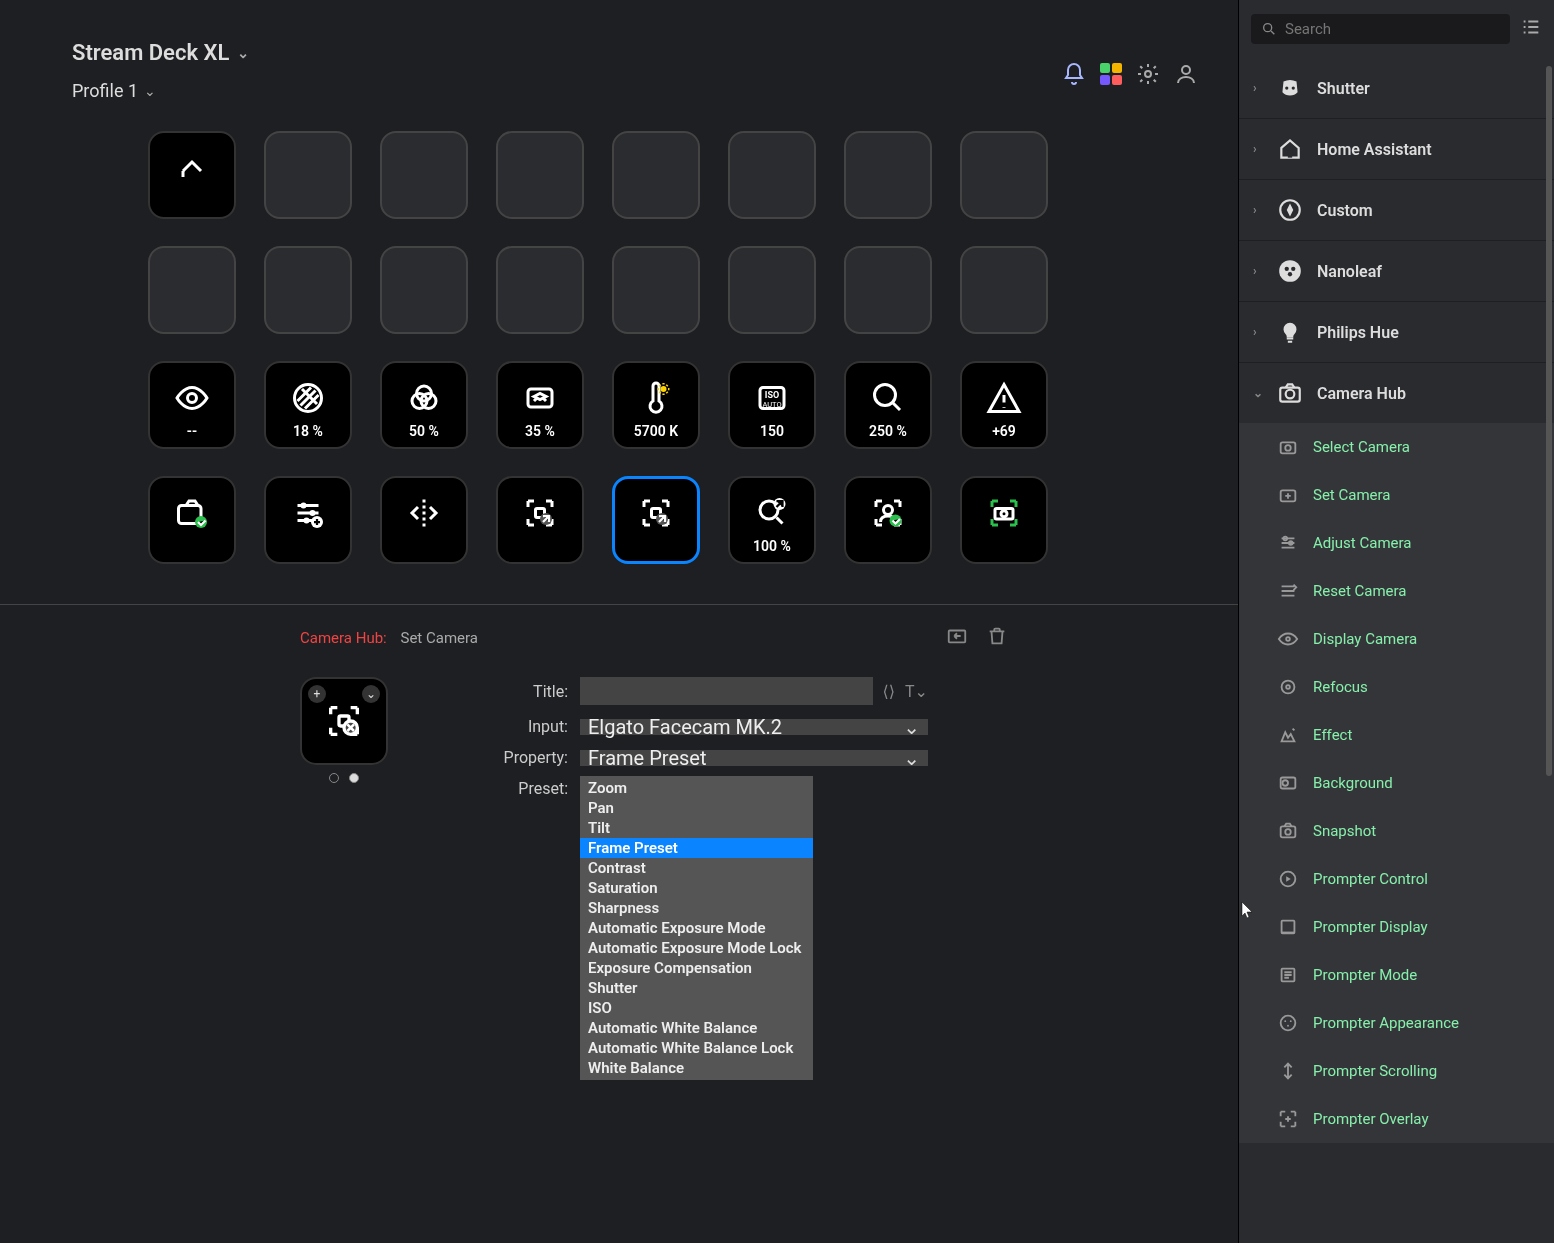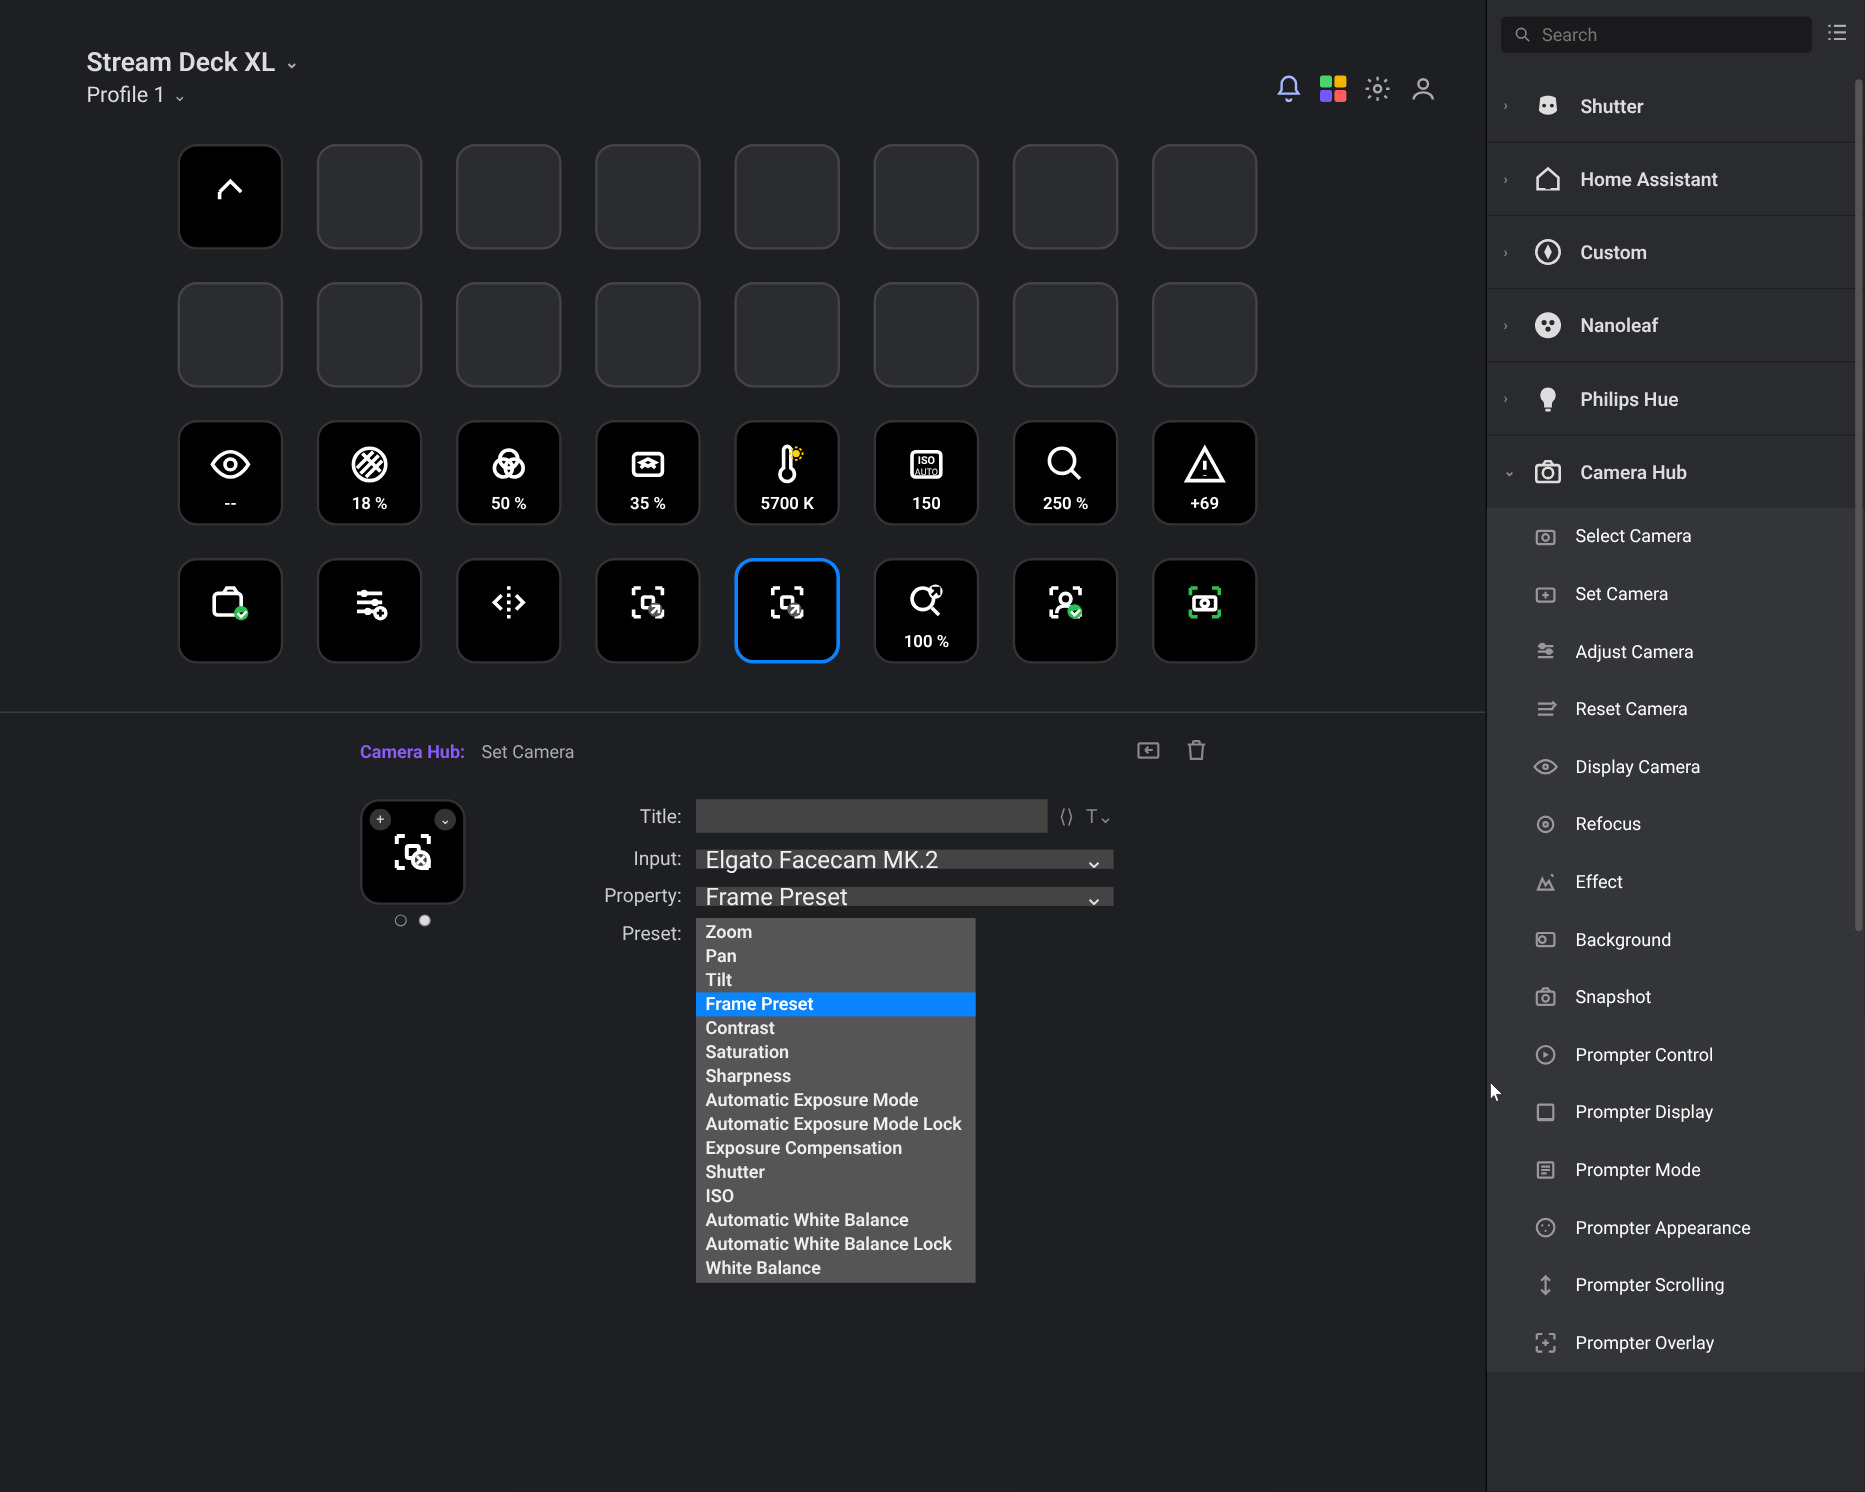--- a/index.html
+++ b/index.html
@@ -1,36 +1,36 @@
 <!DOCTYPE html>
 <html><head>
 <meta charset="utf-8">
 <style>
 * { margin:0; padding:0; box-sizing:border-box; font-family:-apple-system,BlinkMacSystemFont,"Segoe UI",Roboto,Arial,sans-serif; }
 body { background:#1e1f22; color:#ddd; width:1554px; height:1243px; overflow:hidden; display:flex; }
 .main { flex:1; display:flex; flex-direction:column; }
 .header { padding:40px 72px 20px; position:relative; }
 .device-row { display:flex; align-items:center; gap:8px; font-size:22px; font-weight:600; cursor:pointer;}
-.profile-row { display:flex; align-items:center; gap:6px; font-size:18px; margin-top:4px; cursor:pointer;}
+.profile-row { display:flex; align-items:center; gap:6px; font-size:18px; margin-top:15px; cursor:pointer;}
 .chev { font-size:14px; color:#aaa; }
 .header-icons { position:absolute; right:40px; top:62px; display:flex; gap:14px; align-items:center; }
 .hicon { width:24px; height:24px; display:flex; align-items:center; justify-content:center; color:#aaa; cursor:pointer;}
 .squares { width:22px;height:22px;display:grid;grid-template-columns:1fr 1fr;grid-template-rows:1fr 1fr;gap:2px;cursor:pointer;}
 .squares span{border-radius:2px;}
 .grid-area { padding:10px 72px 40px 148px; }
 .key-grid { display:grid; grid-template-columns:repeat(8,88px); grid-auto-rows:88px; gap:27px 28px; }
 .key { background:#2b2c2f; border-radius:16px; border:2px solid #444; display:flex; flex-direction:column; align-items:center; justify-content:center; cursor:pointer; position:relative; color:#fff;}
 .key.black { background:#000; border-color:#333; }
 .key.sel { border:3px solid #0a84ff; background:#000;}
 .key .klabel { position:absolute; bottom:8px; font-size:14px; font-weight:600; }
 .key svg { width:36px; height:36px; }
 .key .top { margin-top:-10px;}
 .inspector { border-top:1px solid #444; padding:20px 72px 20px 300px; position:relative; }
 .insp-title { position:absolute; left:300px; top:24px; font-size:15px;}
-.insp-title .mod { font-weight:700;color:#8b5cf6;}
+.insp-title .mod { font-weight:400;color:#ef4444;}
 .insp-title .act { color:#aaa; margin-left:10px;}
 .insp-icons { position:absolute; right:230px; top:20px; display:flex; gap:18px;}
 .insp-icons .iicon{width:22px;height:22px;color:#888;cursor:pointer;}
 .preview { position:absolute; left:300px; top:72px; }
 .preview-key{width:88px;height:88px;background:#000;border:2px solid #333;border-radius:16px;display:flex;align-items:center;justify-content:center;position:relative;}
 .preview .badge{position:absolute;top:6px;width:18px;height:18px;border-radius:50%;background:#333;display:flex;align-items:center;justify-content:center;font-size:12px;}
 .preview .badge.plus{left:6px;}
 .preview .badge.down{right:6px;}
 .pager{display:flex;gap:10px;justify-content:center;margin-top:8px;}
 .pager span{width:10px;height:10px;border-radius:50%;border:1px solid #888;}
@@ -50,21 +50,21 @@
 .sidebar{width:316px;background:#2a2b2e;border-left:1px solid #000;display:flex;flex-direction:column;position:relative;}
 .search-row{display:flex;align-items:center;padding:14px 12px;gap:10px;}
 .search-box{flex:1;background:#1a1a1c;border-radius:4px;height:30px;display:flex;align-items:center;padding:0 10px;gap:8px;}
 .search-box input{background:none;border:none;color:#ddd;flex:1;font-size:15px;outline:none;}
 .list-icon{color:#aaa;cursor:pointer;}
 .cat{display:flex;align-items:center;gap:12px;padding:15px 14px;border-bottom:1px solid #1e1f22;cursor:pointer;font-size:16px;font-weight:600;}
 .cat .arr{width:10px;color:#888;font-size:12px;}
 .cat .cicon{width:30px;height:30px;display:flex;align-items:center;justify-content:center;}
 .cat.open{border-bottom:none;}
 .actions{background:#343538;}
-.arow{display:flex;align-items:center;gap:14px;padding:13px 14px 13px 38px;font-size:15px;color:#ffffff;cursor:pointer;}
+.arow{display:flex;align-items:center;gap:14px;padding:13px 14px 13px 38px;font-size:15px;color:#86efac;cursor:pointer;}
 .arow .aicon{width:22px;height:22px;color:#aaa;}
 .scrollthumb{position:absolute;right:2px;top:66px;width:6px;height:710px;background:#555;border-radius:3px;}
 .cursor{position:absolute;left:1241px;top:902px;width:14px;height:18px;pointer-events:none;z-index:999;}
 </style>
 </head>
 <body>
 
 <div class="main">
   <div class="header">
     <div class="device-row">

